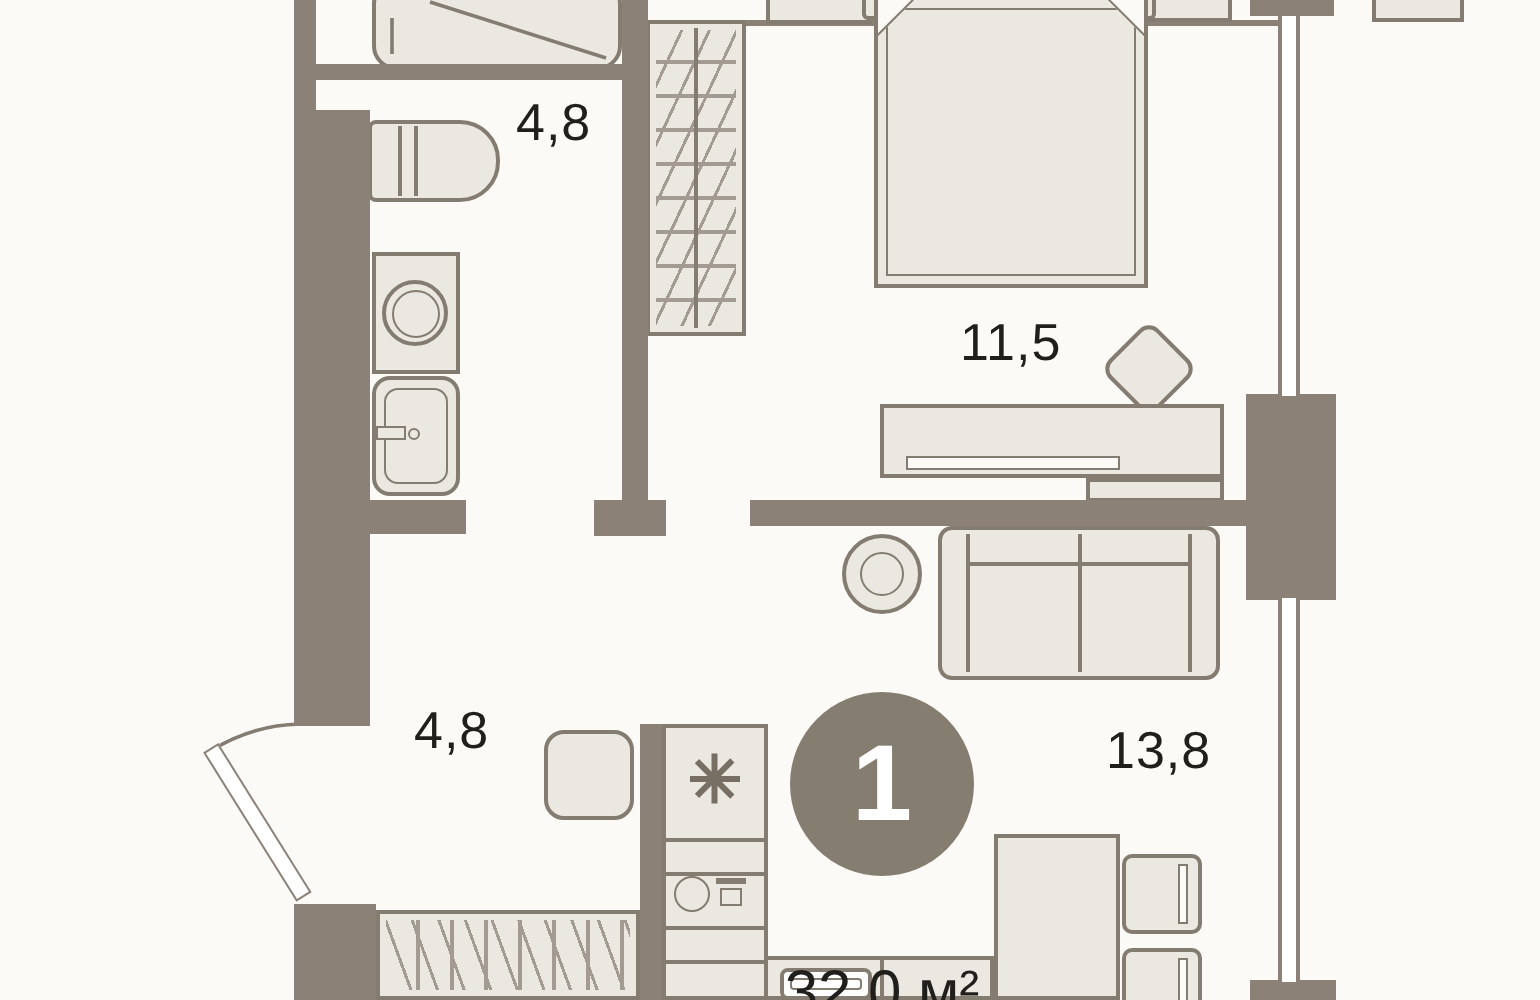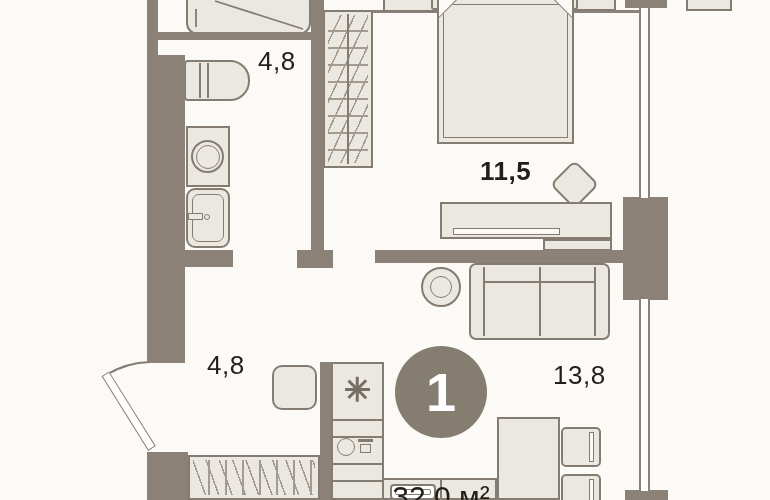--- a/index.html
+++ b/index.html
@@ -153,21 +153,21 @@
   <div class="w" style="left:375px;top:250px;width:255px;height:13px;z-index:5;"></div>
   <div class="w" style="left:623px;top:197px;width:45px;height:103px;z-index:5;"></div>
   <div class="w" style="left:625px;top:0;width:42px;height:8px;z-index:5;"></div>
   <div class="w" style="left:625px;top:490px;width:43px;height:10px;z-index:5;"></div>
   <div class="w" style="left:147px;top:452px;width:41px;height:48px;z-index:5;"></div>
 
   <div class="window" style="left:639px;top:8px;height:190px;z-index:6;"></div>
   <div class="window" style="left:639px;top:299px;height:192px;z-index:6;"></div>
 
   <div class="room-label" style="left:258px;top:46px;">4,8</div>
-  <div class="room-label" style="left:480px;top:156px;font-weight:bold;">11,5</div>
+  <div class="room-label" style="left:480px;top:156px;">11,5</div>
   <div class="room-label" style="left:207px;top:350px;">4,8</div>
   <div class="room-label" style="left:553px;top:360px;">13,8</div>
 
   <div id="badge">
     <span>1</span>
   </div>
   <div id="area-label">32,0 м²</div>
 
 </div>
 

